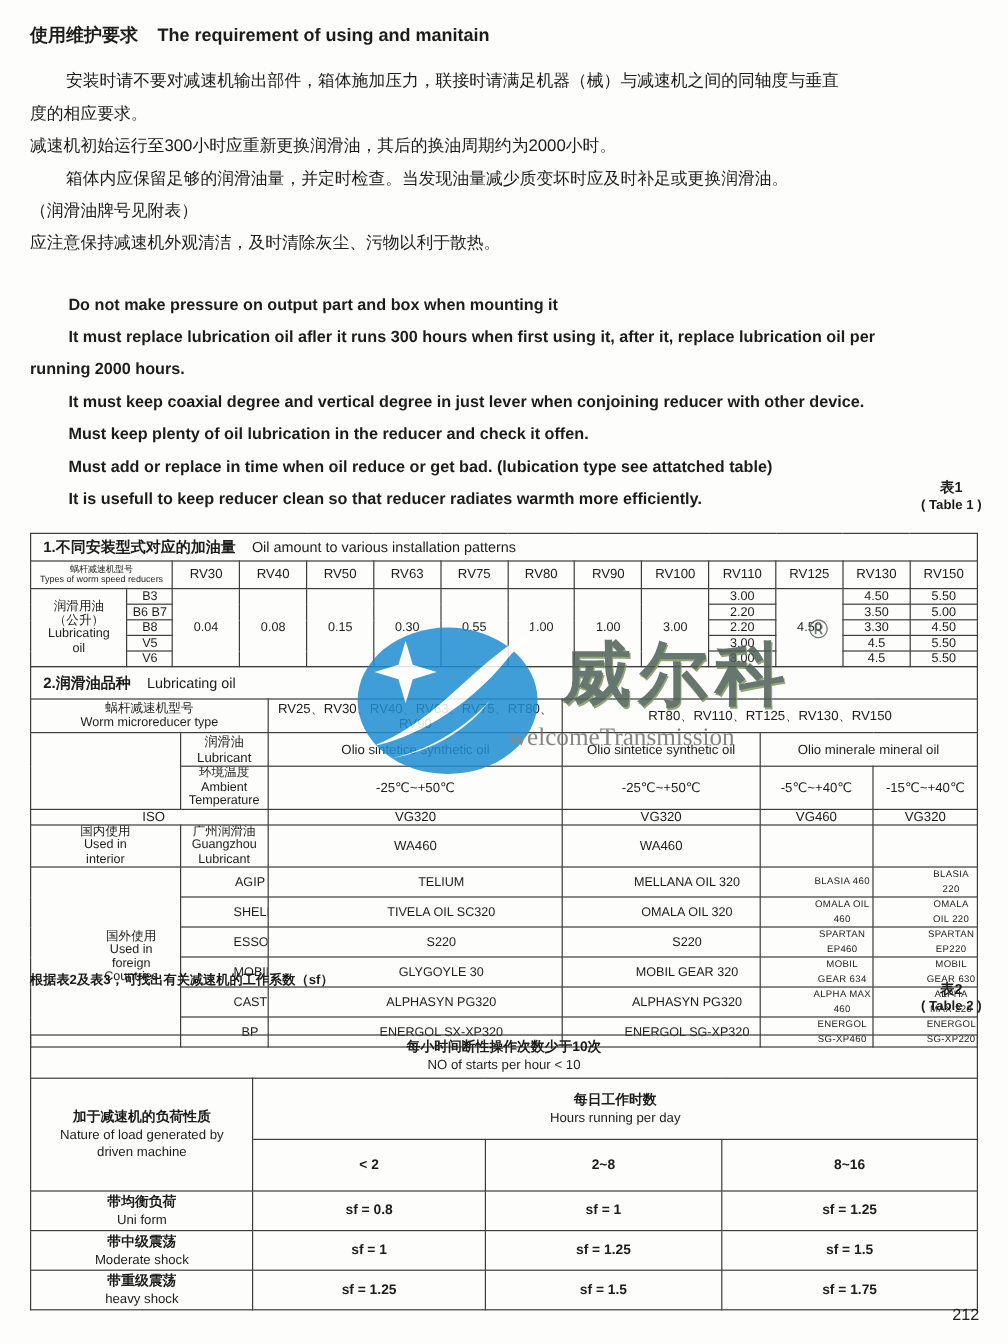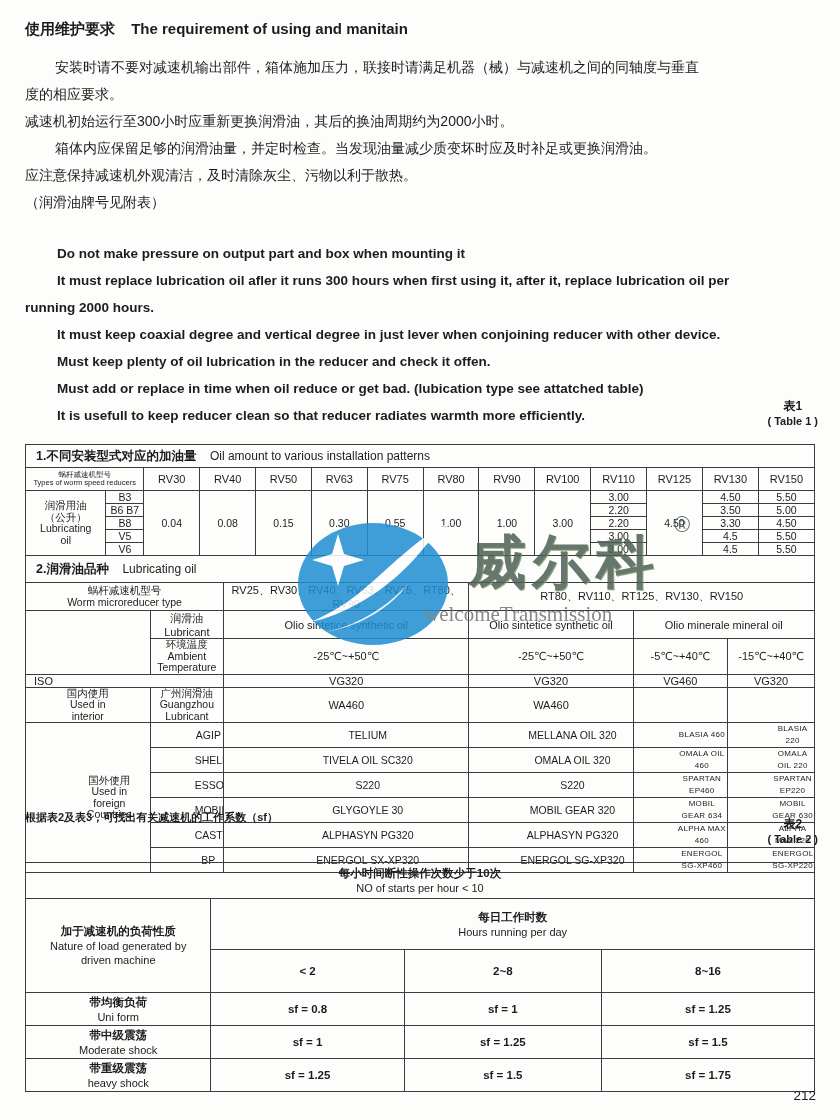--- a/index.html
+++ b/index.html
@@ -44,21 +44,21 @@
   .oilrow td { height:13px; line-height:12px; font-size:10.5px; }
   .grp-label { font-size:10.5px; line-height:11.5px; }
   .two-line { font-size:10.5px; line-height:11.5px; }
   .type-row td { height:27px; }
   .lub-row td { height:16px; }
   .amb-row td { height:23px; }
   .iso-row td { height:13px; line-height:12px; }
   .dom-row td { height:35px; }
   .for-row td { height:13px; line-height:12px; font-size:10.5px;padding-left:44px; }
   .small-oil { font-size:8px !important; letter-spacing:0.3px; }
-  .left-pad { text-align:left; padding-left:8px !important; }
+  .left-pad { text-align:center; padding-left:8px !important; }
   
   #table2 td { font-size:11.5px; }
   .t2-r1 td { height:36px; }
   .t2-r2 td { height:51px; }
   .t2-r3 td { height:43px; font-weight:bold; font-size:12px; }
   .t2-data td { height:33px; }
   .t2-zh { font-weight:bold; font-size:11.5px; line-height:15px; }
   .t2-en { font-size:11px; line-height:14px; }
   .sf-val { font-weight:bold; font-size:12px; }
   
@@ -80,22 +80,22 @@
   <div class="doc-title">
     <span class="zh">使用维护要求</span>
     <span class="en">The requirement of using and manitain</span>
   </div>
 
   <div class="zh-block">
     <div class="line indent-zh">安装时请不要对减速机输出部件，箱体施加压力，联接时请满足机器（械）与减速机之间的同轴度与垂直</div>
     <div class="line">度的相应要求。</div>
     <div class="line">减速机初始运行至300小时应重新更换润滑油，其后的换油周期约为2000小时。</div>
     <div class="line indent-zh">箱体内应保留足够的润滑油量，并定时检查。当发现油量减少质变坏时应及时补足或更换润滑油。</div>
+    <div class="line">（润滑油牌号见附表）</div>
     <div class="line">应注意保持减速机外观清洁，及时清除灰尘、污物以利于散热。</div>
-    <div class="line">（润滑油牌号见附表）</div>
   </div>
 
   <div class="en-block">
     <div class="line indent-en">Do not make pressure on output part and box when mounting it</div>
     <div class="line indent-en">It must replace lubrication oil afler it runs 300 hours when first using it, after it, replace lubrication oil per</div>
     <div class="line">running 2000 hours.</div>
     <div class="line indent-en">It must keep coaxial degree and vertical degree in just lever when conjoining reducer with other device.</div>
     <div class="line indent-en">Must keep plenty of oil lubrication in the reducer and check it offen.</div>
     <div class="line indent-en">Must add or replace in time when oil reduce or get bad. (lubication type see attatched table)</div>
     <div class="line indent-en">It is usefull to keep reducer clean so that reducer radiates warmth more efficiently.</div>

